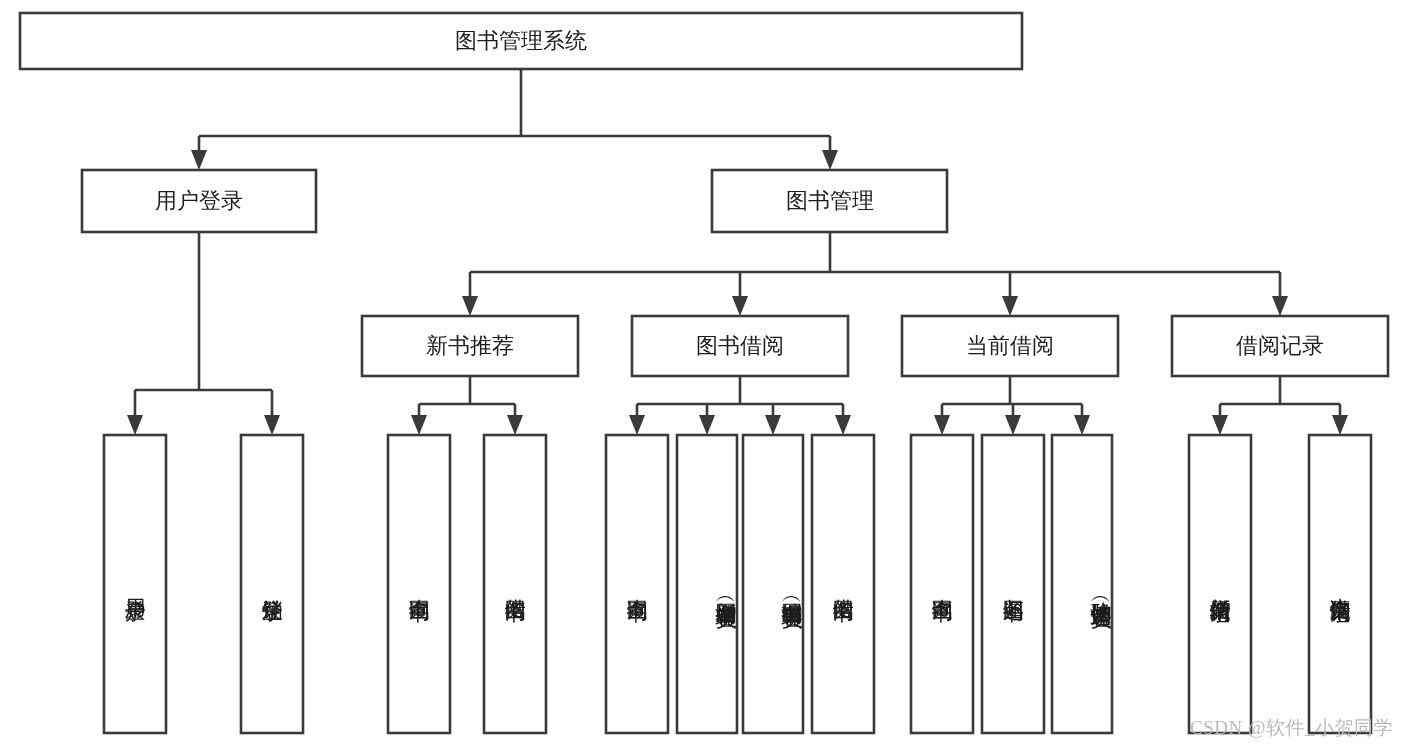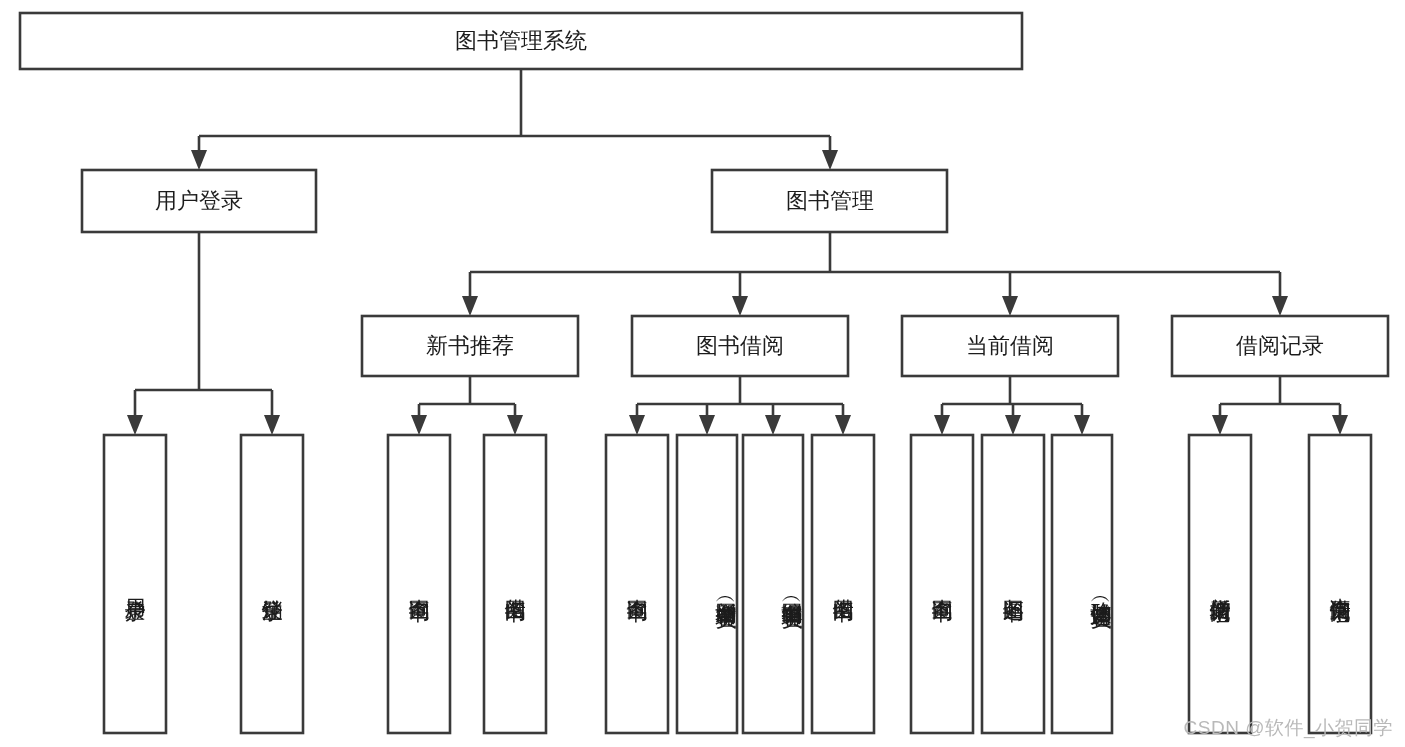--- a/index.html
+++ b/index.html
@@ -61,21 +61,21 @@
     line-height: 1.06;
     color: #1c1c1c;
     letter-spacing: 1px;
     white-space: nowrap;
     pointer-events: none;
   }
   .watermark {
     position: absolute;
     right: 12px;
     bottom: 6px;
-    font-family: Liberation Sans, sans-serif;
+    font-family: Liberation Serif, serif;
     font-size: 19px;
     color: #b9b9b9;
     white-space: nowrap;
     letter-spacing: 0.5px;
   }
 </style>
 </head>
 <body>
 
 <div id="diagram-root">

